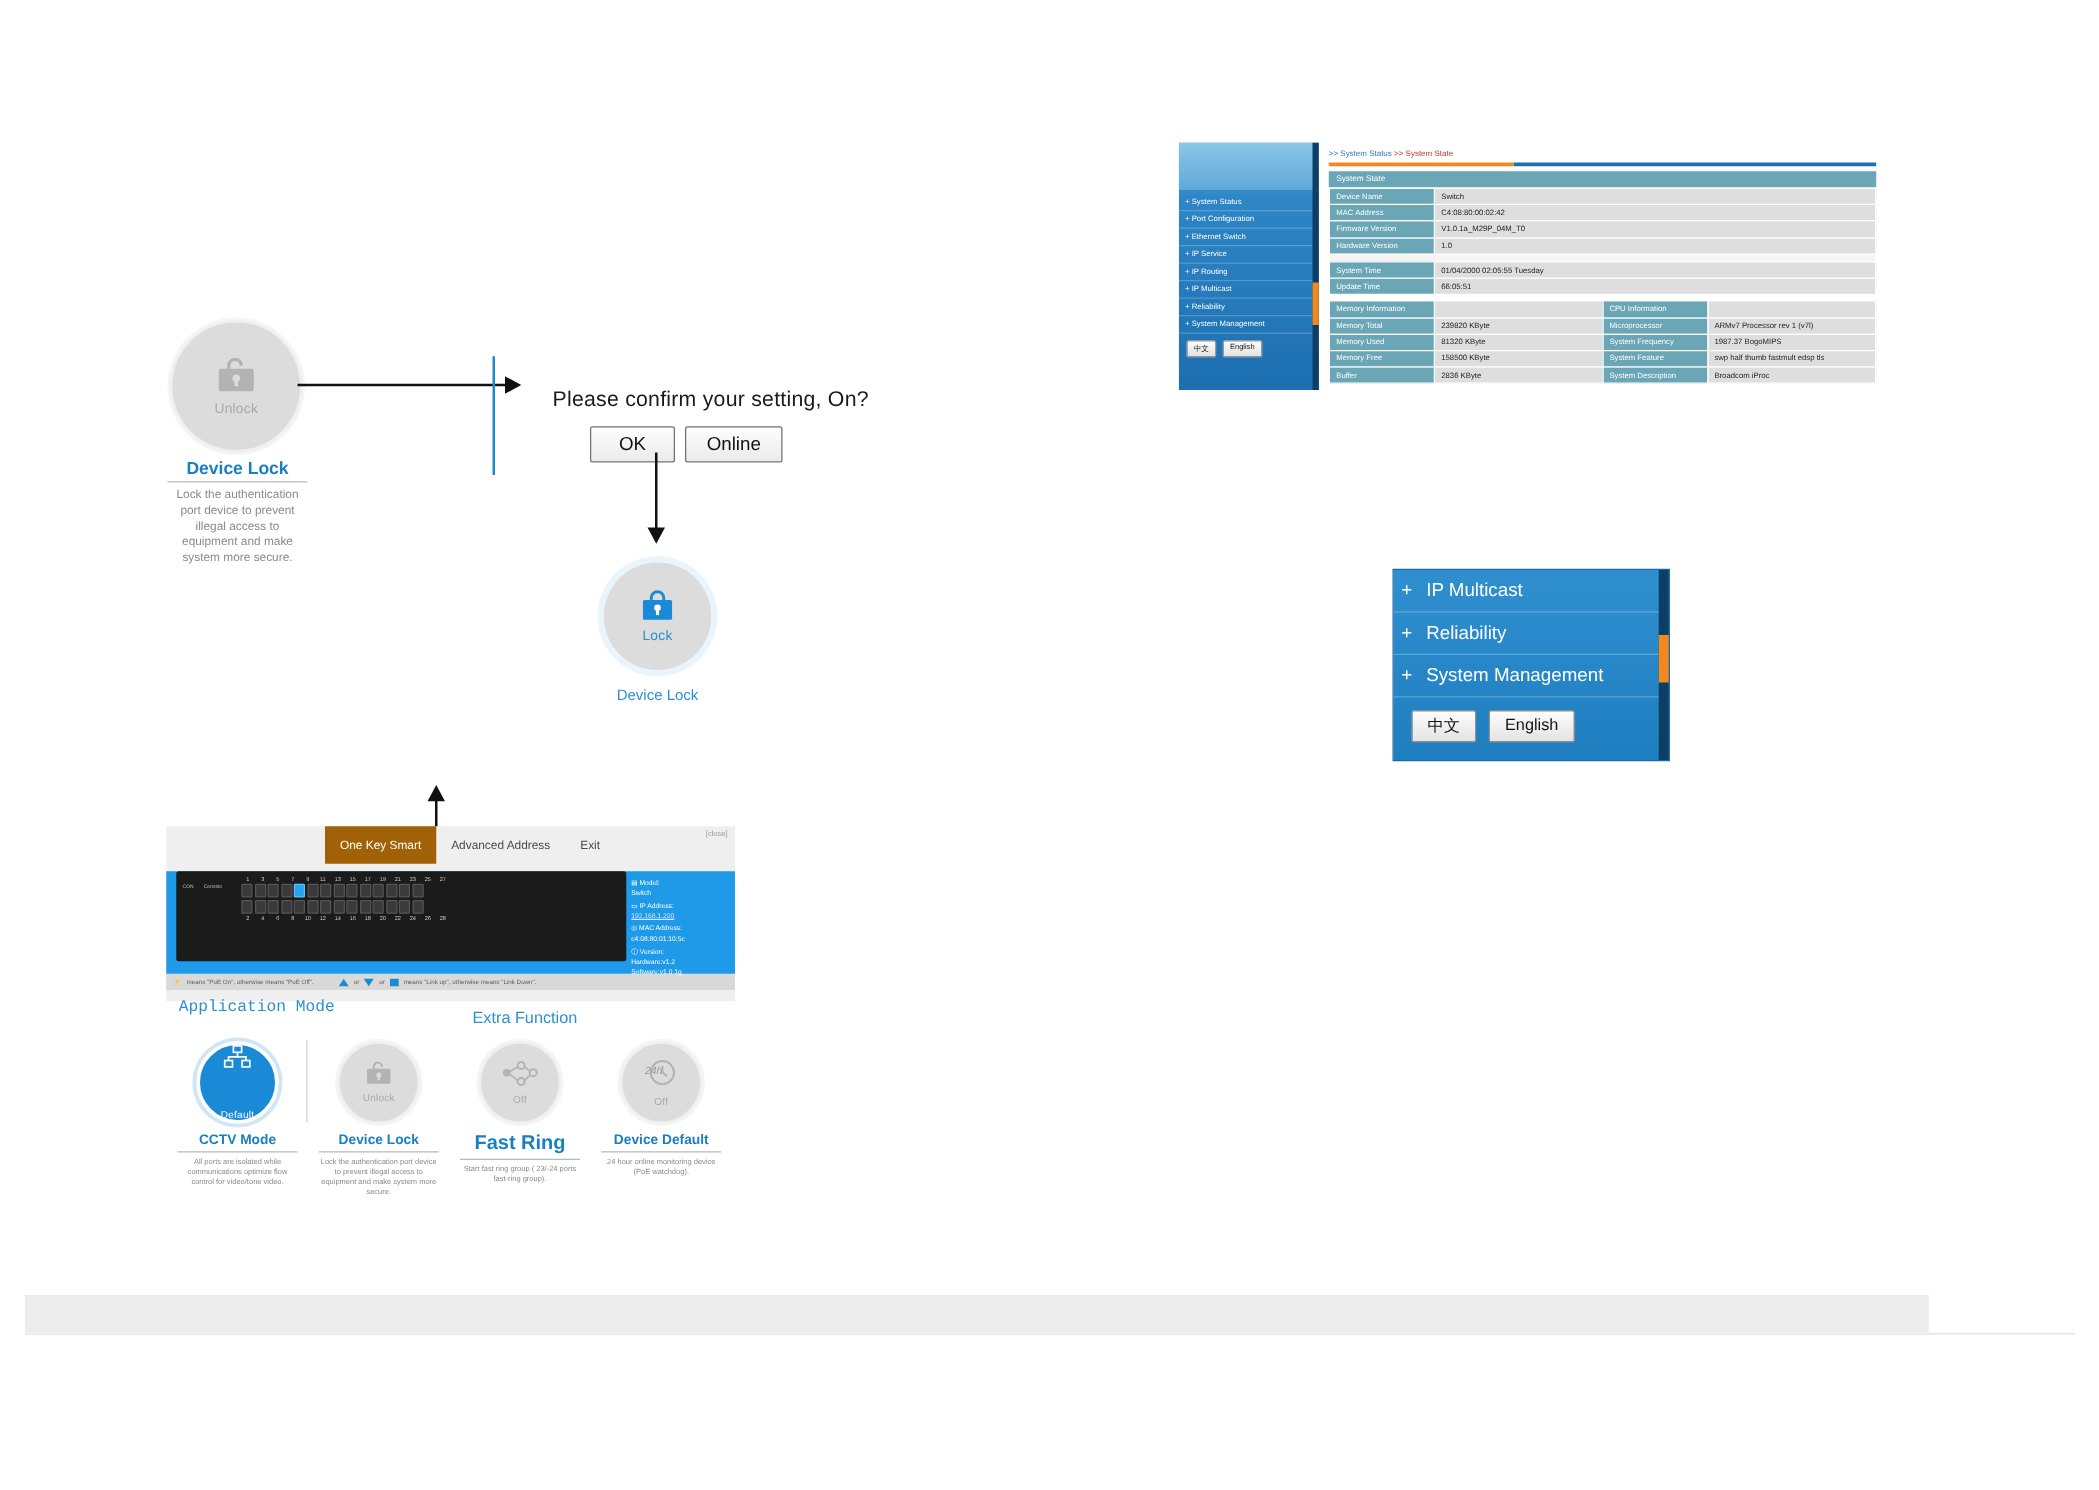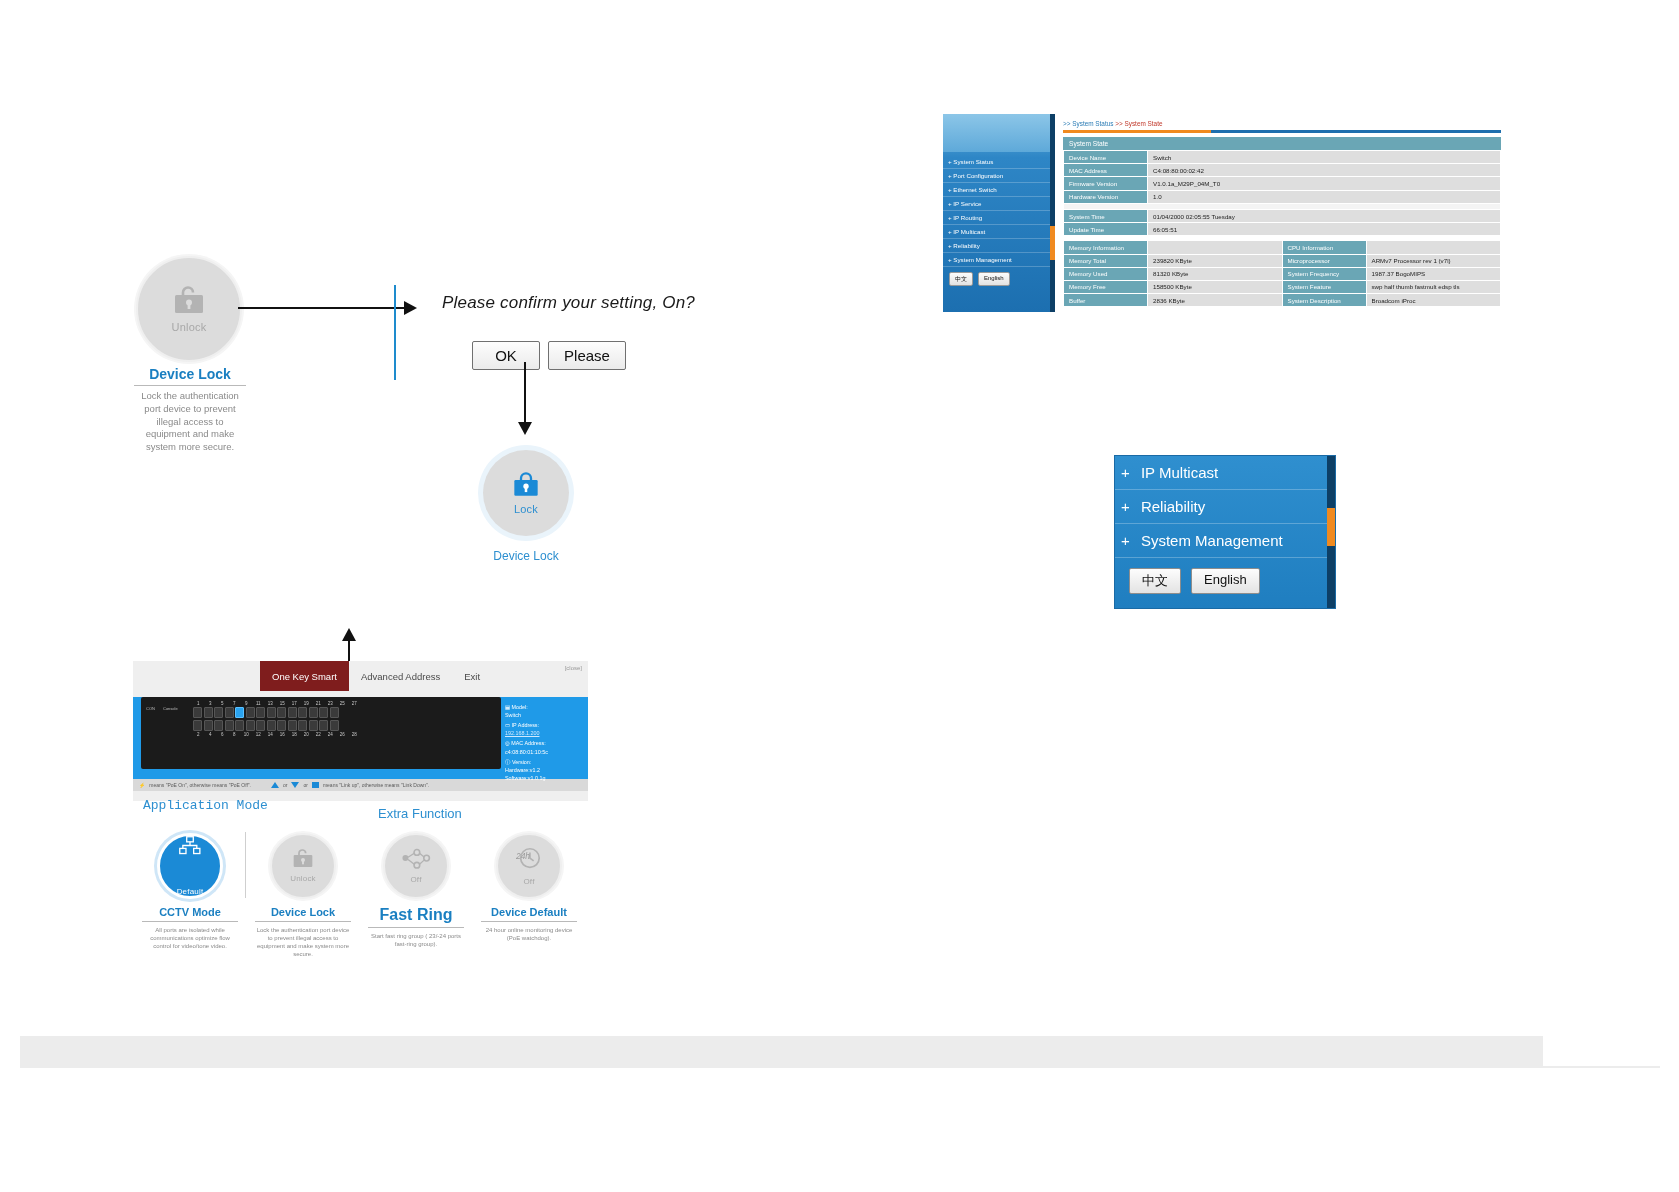--- a/index.html
+++ b/index.html
@@ -58,21 +58,21 @@
   }
   .arrow-up {
     width:0;height:0;border-left:7px solid transparent;border-right:7px solid transparent;
     border-bottom:13px solid #111;
   }
 
   
   .sw-ui { width:455px; height:140px; background:#efefef; }
   .sw-tabs { height:30px; display:flex; align-items:stretch; position:relative; }
   .sw-tab { font-size:9.5px; color:#4a4a4a; display:flex; align-items:center; padding:0 12px; }
-  .sw-tab.active { background:#7f1d1d; color:#fff; }
+  .sw-tab.active { background:#a16207; color:#fff; }
   .sw-close { position:absolute; right:6px; top:4px; font-size:6px; color:#999; }
   .sw-body { background:#1f9ae8; height:auto; position:relative; }
   .sw-panel {
     margin:6px 8px 0 8px; background:#1b1b1b; height:72px; border-radius:2px;
     position:relative; overflow:hidden;
   }
   .port-row { display:flex; gap:1.5px; }
   .port {
     width:9px;height:11px;background:#3a3a3a;border:1px solid #555;border-radius:1px;
   }
@@ -153,24 +153,24 @@
 
 <div class="abs" style="left:134px; top:366px; width:112px;">
   <div class="feature-title">Device Lock</div>
   <div class="feature-desc">Lock the authentication port device to prevent illegal access to equipment and make system more secure.</div>
 </div>
 
 <div class="abs h-line" style="left:238px; top:307px; width:168px;"></div>
 <div class="abs arrow-right" style="left:404px; top:301px;"></div>
 <div class="abs v-rule" style="left:394px; top:285px; height:95px;"></div>
 
-<div class="abs dlg-text" style="left:442px; top:293px;font-style:italic;">Please confirm your setting, On?</div>
+<div class="abs dlg-text" style="left:442px; top:310px;">Please confirm your setting, On?</div>
 
 <div class="abs dlg-btn" style="left:472px; top:341px; width:68px;">OK</div>
-<div class="abs dlg-btn" style="left:548px; top:341px; width:78px;">Please</div>
+<div class="abs dlg-btn" style="left:548px; top:341px; width:78px;">Online</div>
 
 <div class="abs v-line" style="left:524px; top:362px; height:62px;"></div>
 <div class="abs arrow-down" style="left:518px; top:422px;"></div>
 
 <div class="abs circle circle-lockwhite" style="left:483px; top:450px; width:86px; height:86px;">
   <svg width="30" height="26" viewBox="0 0 36 30">
     <path d="M12 10 V7 a6 6 0 0 1 12 0 V10" fill="none" stroke="#1b8ad6" stroke-width="2.8"></path>
     <rect x="4" y="9" width="28" height="19" rx="1.5" fill="#1b8ad6"></rect>
     <circle cx="18" cy="16.5" r="3.2" fill="#ffffff"></circle>
     <rect x="16.5" y="17" width="3" height="6.5" fill="#ffffff"></rect>

